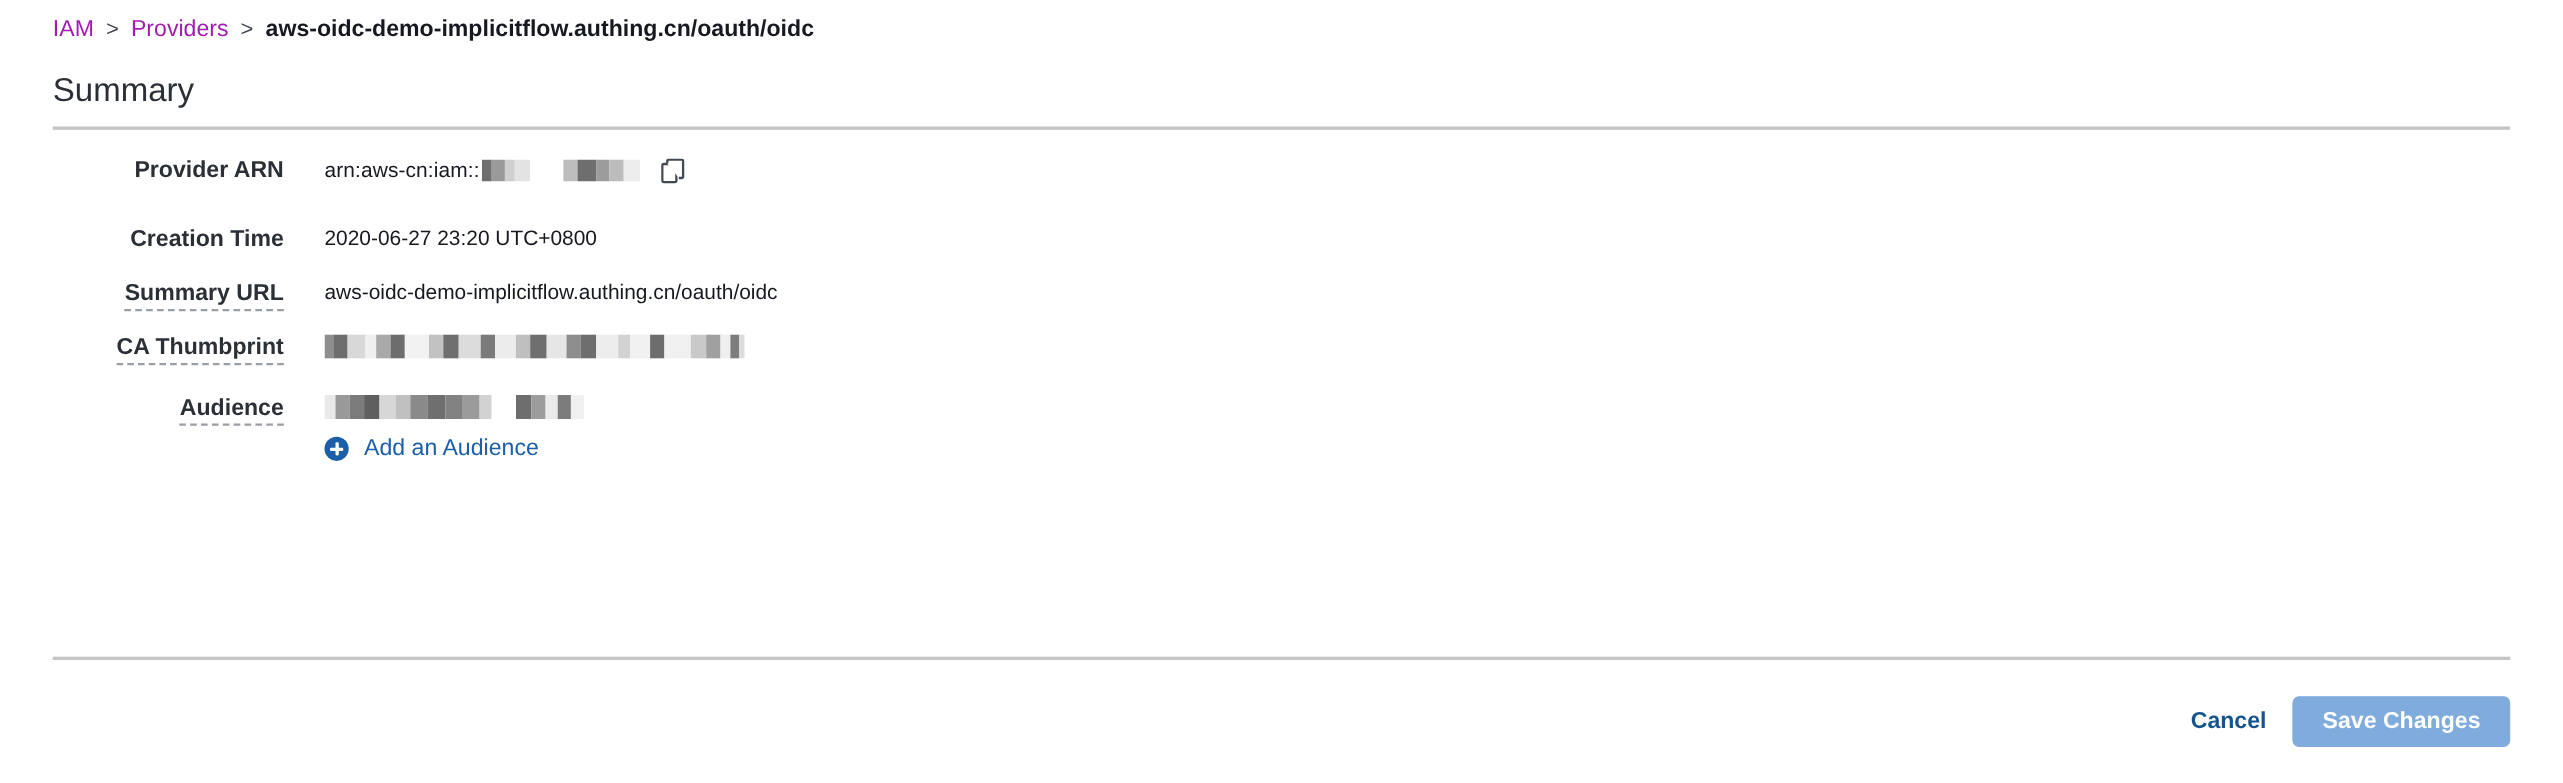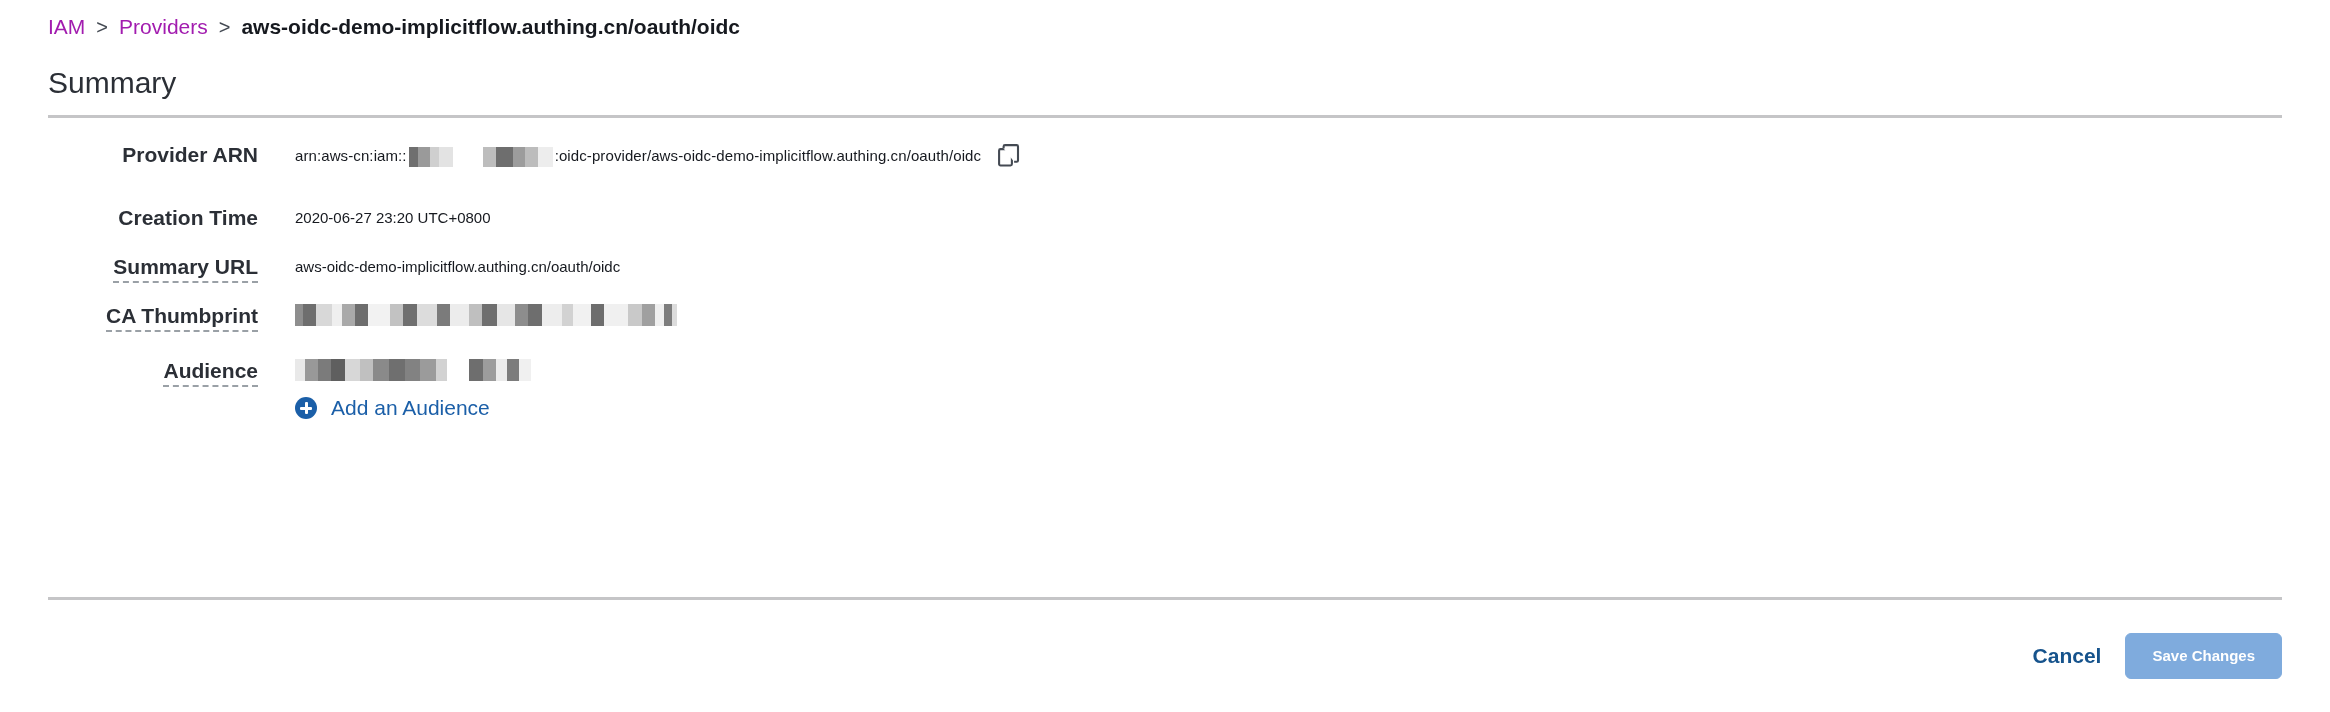--- a/index.html
+++ b/index.html
@@ -87,26 +87,26 @@
   }
   .label .label-text { display: inline-block; }
   .label.tip .label-text {
     border-bottom: 2px dashed #9aa0a6;
     padding-bottom: 3px;
     cursor: help;
   }
 
   .value {
     margin-left: 37px;
-    font-size: 15px;
+    font-size: 19px;
     color: #16191f;
     padding-top: 7px;
     line-height: 23px;
     display: flex;
-    align-items: flex-end;
+    align-items: center;
     white-space: nowrap;
   }
 
   .arn-text { letter-spacing: 0.1px; }
 
   
   .copy-icon {
     display: inline-block;
     margin-left: 17px;
     width: 22px;
@@ -199,21 +199,21 @@
     cursor: pointer;
     margin-right: 24px;
   }
   .save-button {
     background: #7fabdd;
     border: 1px solid #7fabdd;
     border-radius: 6px;
     color: #ffffff;
     font-family: "Liberation Sans", sans-serif;
     font-weight: bold;
-    font-size: 15px;
+    font-size: 21px;
     padding: 0 26px;
     height: 46px;
     line-height: 44px;
     cursor: default;
     white-space: nowrap;
   }
 
   .spacer-14 { height: 14px; }
   .spacer-20 { height: 20px; }
 </style>
@@ -247,21 +247,20 @@
           <i style="left:21px;width:9px;background:#cfcfcf"></i>
           <i style="left:30px;width:14px;background:#e3e3e3"></i>
         </span>
           <span class="redact r-arn2">
           <i style="left:0;width:13px;background:#bdbdbd"></i>
           <i style="left:13px;width:17px;background:#6e6e6e"></i>
           <i style="left:30px;width:12px;background:#9c9c9c"></i>
           <i style="left:42px;width:13px;background:#bcbcbc"></i>
           <i style="left:55px;width:15px;background:#ededed"></i>
         </span>
-          <span class="arn-text">:oidc-provider/aws-oidc-demo-implicitflow.authing.cn/oauth/oidc</span>
         <span class="copy-icon">
           <svg width="22" height="24" viewBox="0 0 22 24" fill="none" xmlns="http://www.w3.org/2000/svg">
             <rect x="1.1" y="5.1" width="12.8" height="16.4" rx="1.4" stroke="#444a53" stroke-width="2.1" fill="#ffffff"></rect>
             <path d="M5.6 4.6V2.5c0-.8.6-1.4 1.4-1.4h11.6c.8 0 1.4.6 1.4 1.4v13.9c0 .8-.6 1.4-1.4 1.4h-2.5" stroke="#444a53" stroke-width="2.1" fill="#ffffff"></path>
           </svg>
         </span>
       </div>
     </div>
 
     <div class="spacer-14"></div>

